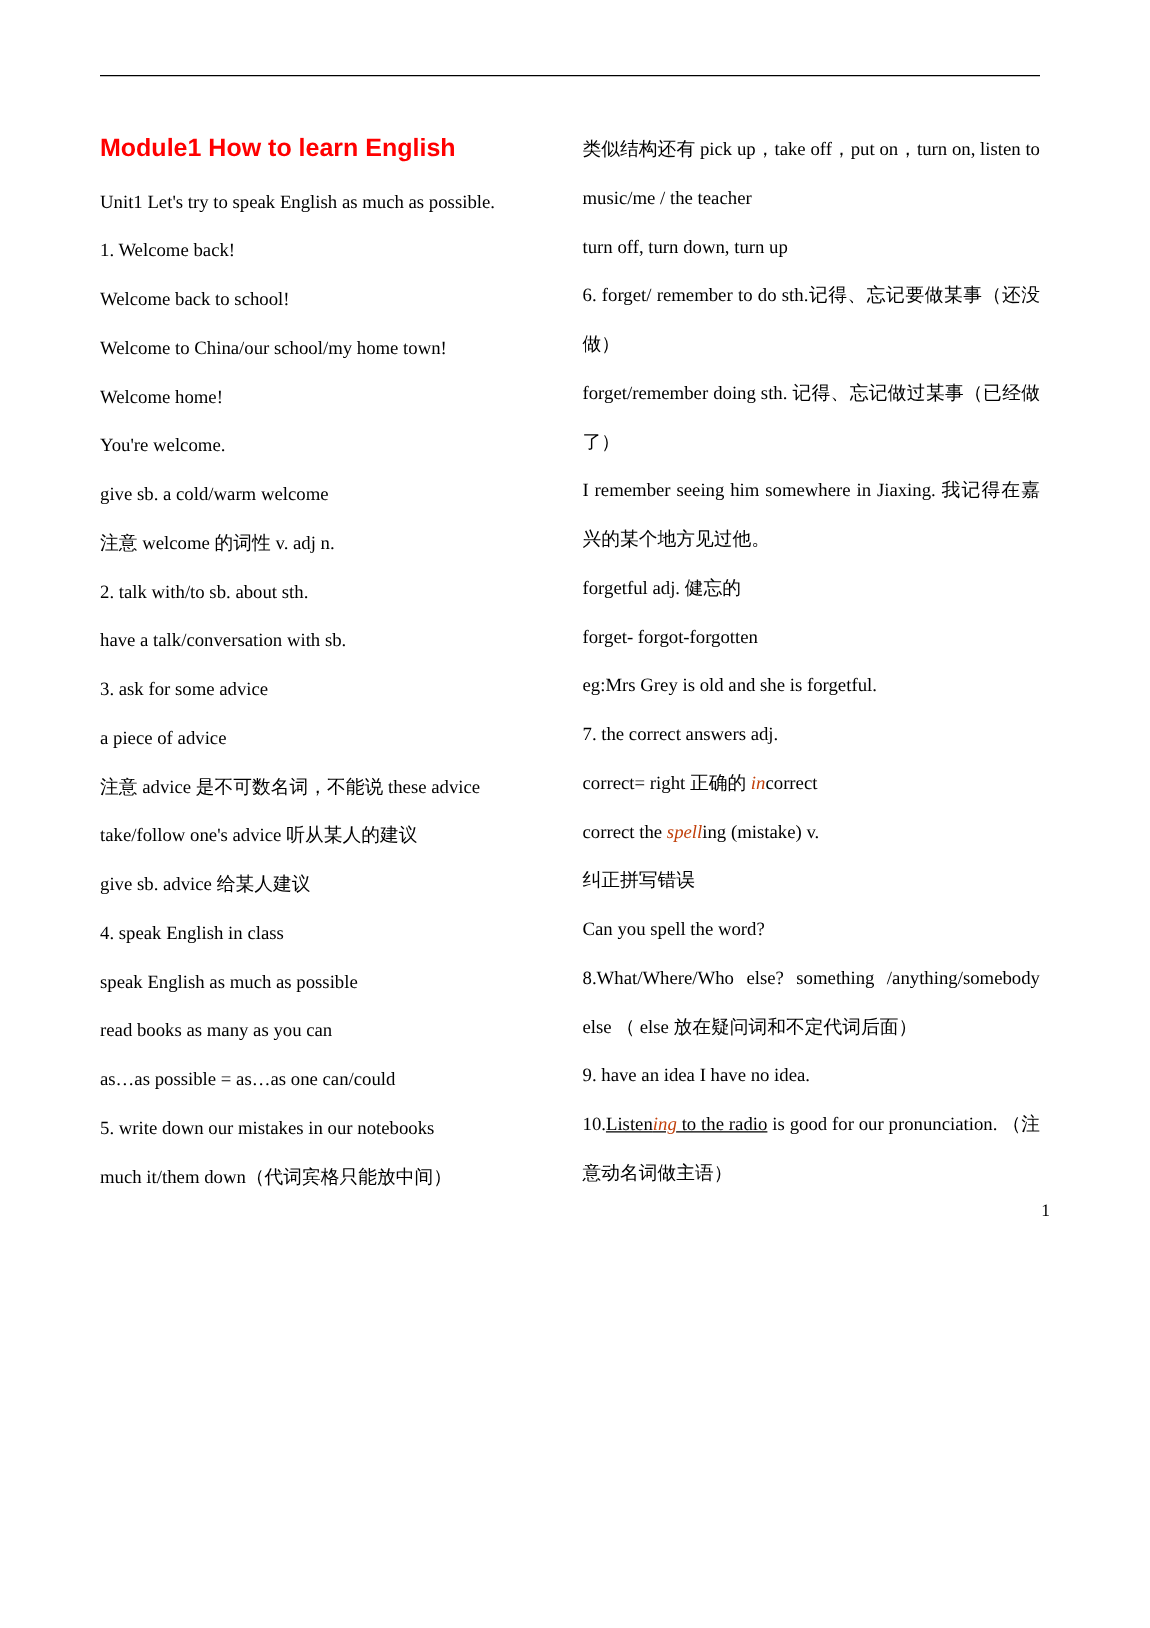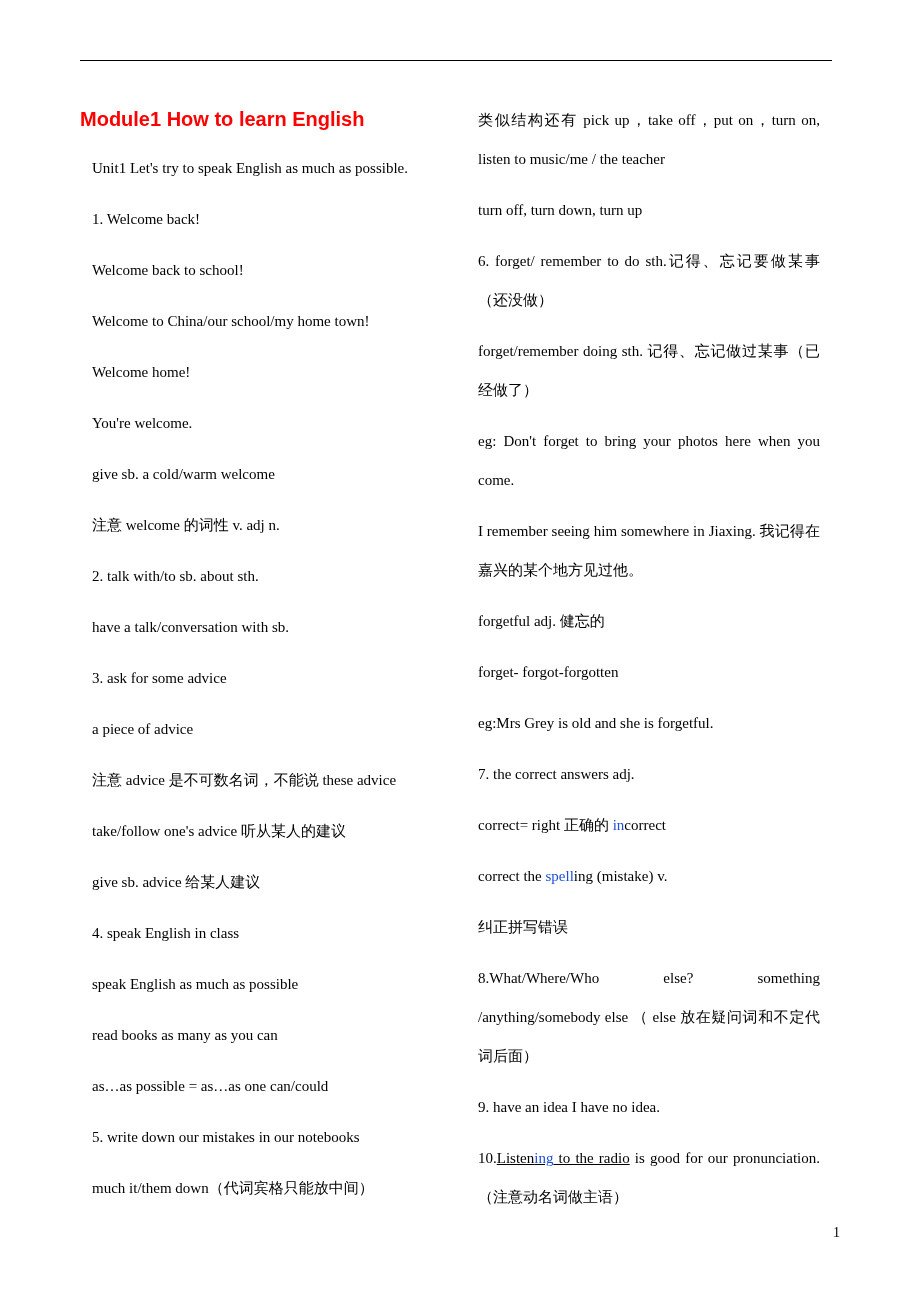--- a/index.html
+++ b/index.html
@@ -30,24 +30,24 @@
   }
   .title {
     color: #f00;
     font-family: "SimHei", "黑体", sans-serif;
     font-size: 20px;
     font-weight: bold;
     margin: 0 0 6px 0;
     line-height: 1.8;
   }
   .p {
-    margin: 12px;
+    margin: 0;
     break-inside: avoid-column;
   }
-  .red { color: #1d4ed8; }
+  .red { color: #c2410c; font-style: italic; }
   .u { text-decoration: underline; }
   .pagenum {
     position: absolute;
     bottom: 24px;
     right: 80px;
     font-size: 14px;
     font-family: "Times New Roman", serif;
   }
 </style>
 </head>
@@ -84,38 +84,38 @@
         <p class="p">much it/them down（代词宾格只能放中间）</p>
       </div>
 
     <p class="p">类似结构还有 pick up，take off，put on，turn on, listen to music/me / the teacher</p>
 
     <p class="p">turn off, turn down, turn up</p>
 
     <div id="col2-host">
         <p class="p">6. forget/ remember to do sth.记得、忘记要做某事（还没做）</p>
         <p class="p">forget/remember doing sth. 记得、忘记做过某事（已经做了）</p>
-        <p class="p">eg: Don't forget to bring your photos here when you come.</p>
         <p class="p">I remember seeing him somewhere in Jiaxing. 我记得在嘉兴的某个地方见过他。</p>
         <p class="p"> forgetful  adj. 健忘的</p>
         <p class="p"> forget- forgot-forgotten</p>
         <p class="p">eg:Mrs Grey is old and she is forgetful.</p>
         <p class="p">7. the correct answers  adj.</p>
       </div>
 
     <p class="p">
       <span>correct= right 正确的    </span><span class="red">in</span><span>correct</span>
     </p>
 
     <p class="p">
       <span> correct the </span><span class="red">spell</span><span>ing (mistake) v.</span>
     </p>
 
     <div id="col2b-host">
         <p class="p"> 纠正拼写错误</p>
+        <p class="p"> Can you spell the word?</p>
         <p class="p">8.What/Where/Who else?         something /anything/somebody else （ else 放在疑问词和不定代词后面）</p>
         <p class="p">9. have an idea      I have no idea.</p>
       </div>
 
     <p class="p">
       <span>10.</span><span class="u"><span>Listen</span><span class="red">ing</span><span> to the radio</span></span><span> is good for our pronunciation. （注意动名词做主语）</span>
     </p>
 
   </div>
 

